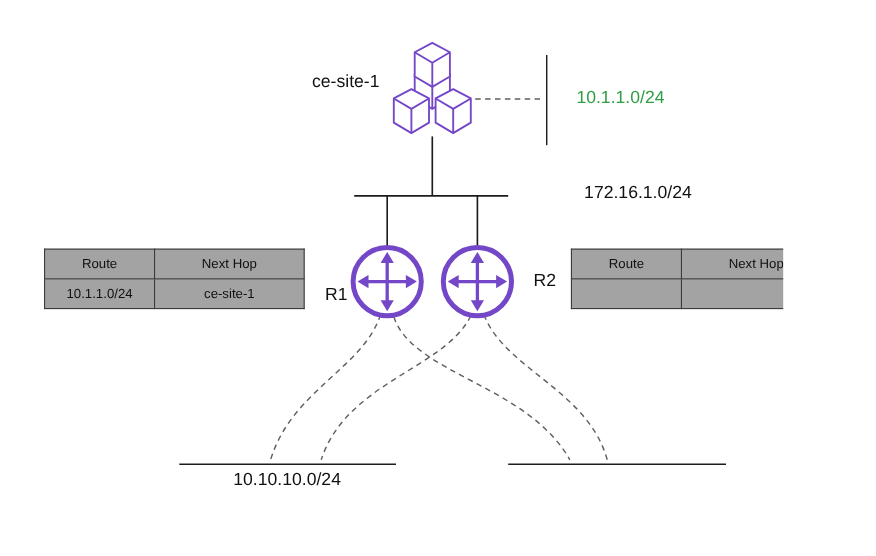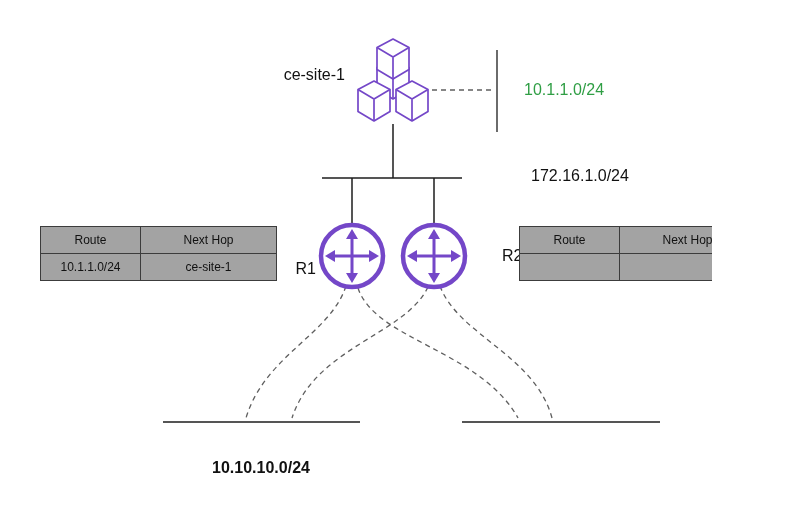--- a/index.html
+++ b/index.html
@@ -109,23 +109,23 @@
   </svg>
 
   <div class="label right" style="left:235px; top:66px; width:110px;">ce-site-1</div>
 
   <div class="label green" style="left:524px; top:81px;">10.1.1.0/24</div>
 
   <div class="label" style="left:484px; top:167px;margin-left:47px;">172.16.1.0/24</div>
 
   <div class="label right" style="left:288px; top:260px; width:28px;">R1</div>
 
-  <div class="label" style="left:502px; top:247px;">R2</div>
+  <div class="label" style="left:485px; top:247px;">R2</div>
 
-  <div class="label center" style="left:186px; top:459px; width:150px;font-weight:bold;">10.10.10.0/24</div>
+  <div class="label center" style="left:186px; top:428px; width:150px;">10.10.10.0/24</div>
 
 
   <table class="route-table" style="left:40px; top:226px; width:236px;">
     <colgroup>
         <col style="width:100px">
         <col style="width:136px">
       </colgroup>
     <thead>
       <tr>
         <th>Route</th>

